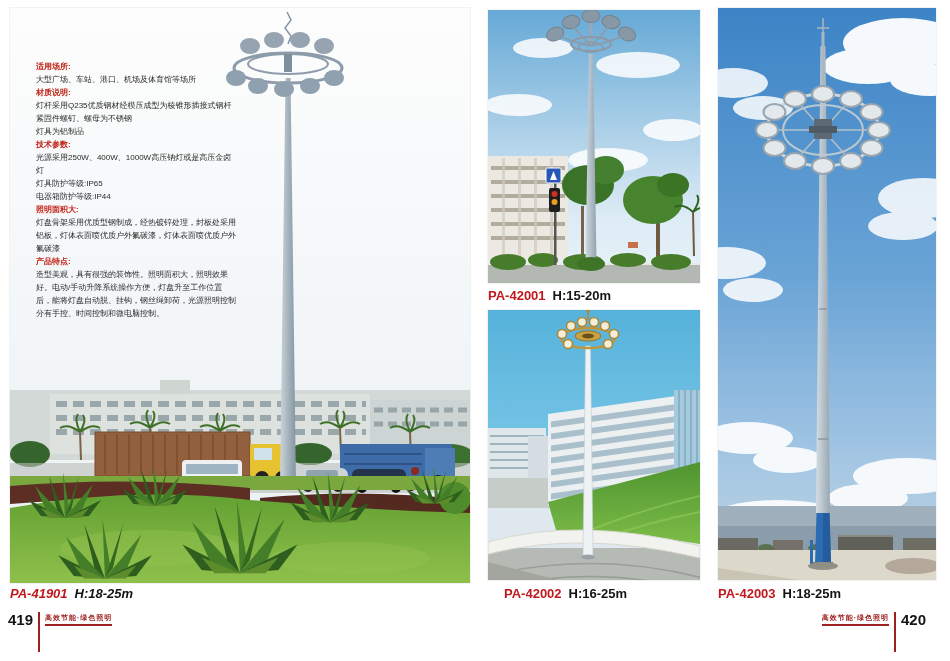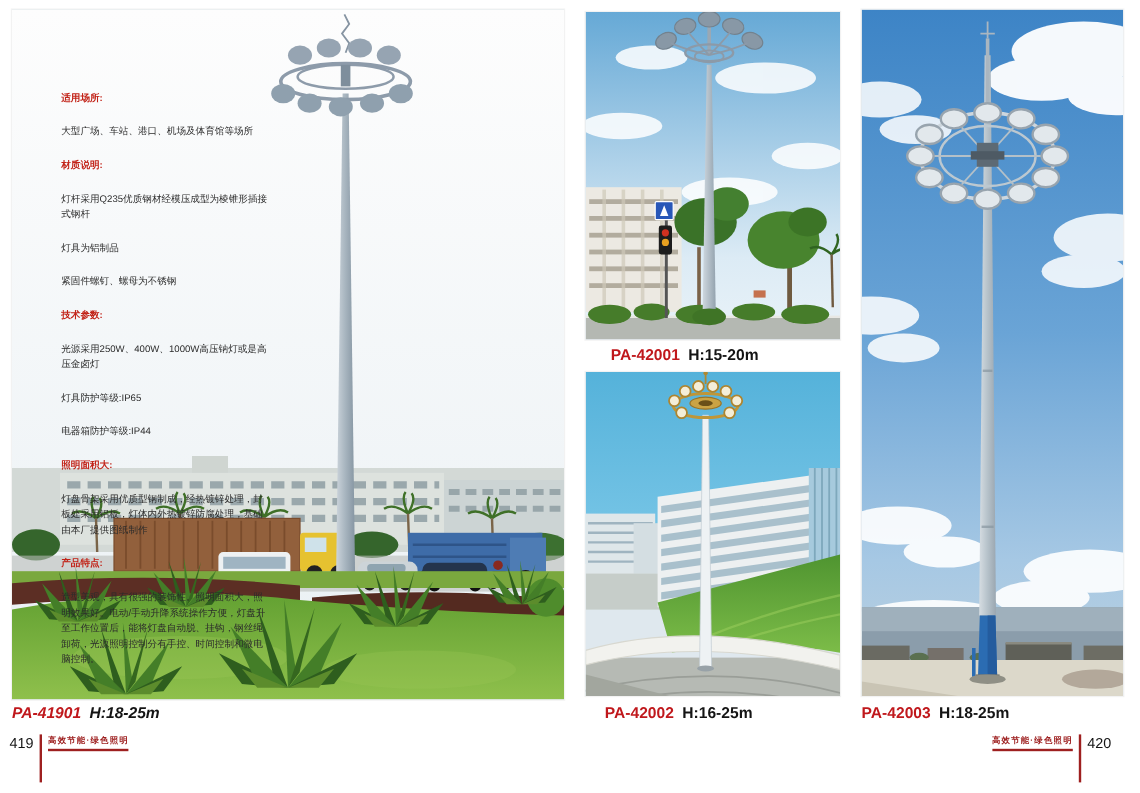--- a/index.html
+++ b/index.html
@@ -7,34 +7,34 @@
   .photo { position:absolute; overflow:hidden; background:#dfe8ee; box-shadow:0 0 0 1px rgba(0,0,0,0.05); }
   .photo svg { display:block; }
   #photo-left   { left:10px;  top:8px;   width:460px; height:575px; }
   #photo-mid-top{ left:488px; top:10px;  width:212px; height:273px; }
   #photo-mid-bot{ left:488px; top:310px; width:212px; height:270px; }
   #photo-right  { left:718px; top:8px;   width:218px; height:572px; }
 
   .spec-overlay { position:absolute; left:26px; top:52px; width:202px; z-index:5;
                   font-size:8px; line-height:13px; color:#2b2b2b; }
   .spec-overlay .sec-heading { color:#c22318; font-weight:bold; }
-  .spec-overlay p { margin:15px; }
+  .spec-overlay p { margin:0; }
 
   .caption { position:absolute; font-size:13px; font-weight:bold; white-space:nowrap; }
   .caption .model  { color:#c0181c; margin-right:7px; }
   .caption .height { color:#141414; }
   #cap-1 { left:10px;  top:586px;font-style:italic; }
-  #cap-2 { left:488px; top:288px;margin-left:21px; }
+  #cap-2 { left:488px; top:288px; }
   #cap-3 { left:488px; top:586px;margin-left:16px; }
   #cap-4 { left:718px; top:586px; }
 
   .footer-block { position:absolute; top:612px; display:flex; align-items:flex-start; }
   #footer-left  { left:8px; }
   #footer-right { right:24px;justify-content:center; }
-  .page-num { font-size:12px; font-weight:normal; color:#151515; line-height:15px; }
+  .page-num { font-size:15px; font-weight:bold; color:#151515; line-height:15px; }
   .footer-vline { width:2px; height:40px; background:#9e2020; margin:0 5px; }
   .footer-slogan { color:#9e2020; font-size:7px; font-weight:bold; letter-spacing:1px;
                    line-height:9px; border-bottom:2px solid #9e2020; padding-bottom:2px; margin-top:1px; }
 </style>
 </head>
 <body>
 
 <figure class="photo" id="photo-left">
   <svg width="460" height="575" viewBox="0 0 460 575">
     <defs>
@@ -185,28 +185,28 @@
       <use href="#agave" transform="translate(425,494) scale(0.8)"></use>
       <use href="#agave" transform="translate(95,568) scale(1.3)"></use>
     </g>
   </svg>
 
   <div class="spec-overlay">
     <p class="sec-heading">适用场所:</p>
     <p>大型广场、车站、港口、机场及体育馆等场所</p>
     <p class="sec-heading">材质说明:</p>
     <p>灯杆采用Q235优质钢材经模压成型为棱锥形插接式钢杆</p>
+    <p>紧固件螺钉、螺母为不锈钢</p>
     <p>灯具为铝制品</p>
-    <p>紧固件螺钉、螺母为不锈钢</p>
     <p class="sec-heading">技术参数:</p>
     <p>光源采用250W、400W、1000W高压钠灯或是高压金卤灯</p>
     <p>灯具防护等级:IP65</p>
     <p>电器箱防护等级:IP44</p>
     <p class="sec-heading">照明面积大:</p>
-    <p>灯盘骨架采用优质型钢制成，经热镀锌处理，封板处采用铝板，灯体内外热镀锌防腐处理，基础由本厂提供图纸制作</p>
+    <p>灯盘骨架采用优质型钢制成，经热镀锌处理，封板处采用铝板，灯体表面喷优质户外氟碳漆，灯体表面喷优质户外氟碳漆</p>
     <p class="sec-heading">产品特点:</p>
     <p>造型美观，具有很强的装饰性。照明面积大，照明效果好。电动/手动升降系统操作方便，灯盘升至工作位置后，能将灯盘自动脱、挂钩，钢丝绳卸荷，光源照明控制分有手控、时间控制和微电脑控制。</p>
   </div>
 </figure>
 
 <figure class="photo" id="photo-mid-top">
   <svg width="212" height="273" viewBox="0 0 212 273">
     <defs>
       <linearGradient id="skyM" x1="0" y1="0" x2="0" y2="1">
         <stop offset="0" stop-color="#66a9d6"></stop>

